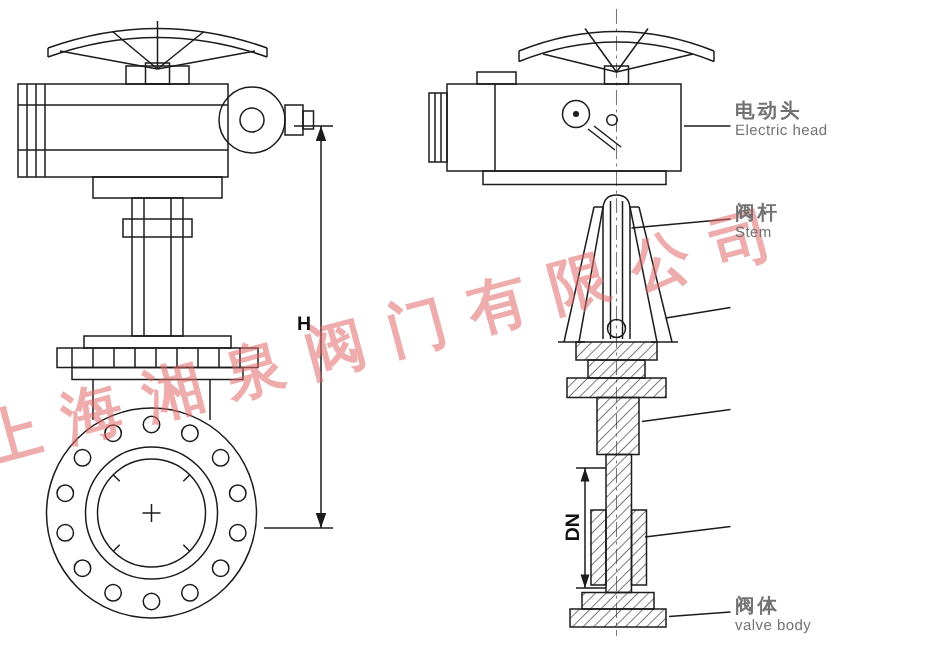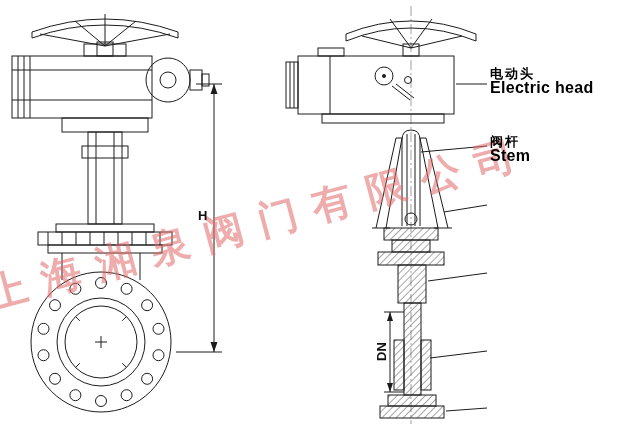--- a/index.html
+++ b/index.html
@@ -19,33 +19,32 @@
     font-size:40px;
     letter-spacing:16px;
     white-space:nowrap;
     font-weight:bold;
     opacity:0.55;
     pointer-events:none;
   }
   .part-label{
     position:absolute;
     left:490px;
-    color:#000000;
+    color:#737373;
   }
   .part-label .zh{
     font-size:13px;
     font-weight:700;
     letter-spacing:2px;
     line-height:15px;
   }
   .part-label .en{
-    font-size:16px;
+    font-size:10px;
     line-height:14px;
     letter-spacing:0.3px;
-    font-weight:bold;
   }
   .dim{
     position:absolute;
     font-size:13px;
     font-weight:700;
     color:#111;
   }
   .dim-h{left:198px;top:208px;}
   .dim-dn{
     left:372px;top:344px;
@@ -251,14 +250,18 @@
   <div class="part-label" style="top:66px">
     <div class="zh">电动头</div>
     <div class="en">Electric head</div>
   </div>
   <div class="part-label" style="top:134px">
     <div class="zh">阀杆</div>
     <div class="en">Stem</div>
   </div>
   <div class="part-label" style="top:338px">
   </div>
+  <div class="part-label" style="top:396px">
+    <div class="zh">阀体</div>
+    <div class="en">valve body</div>
+  </div>
 
 </div>
 
 </body></html>

